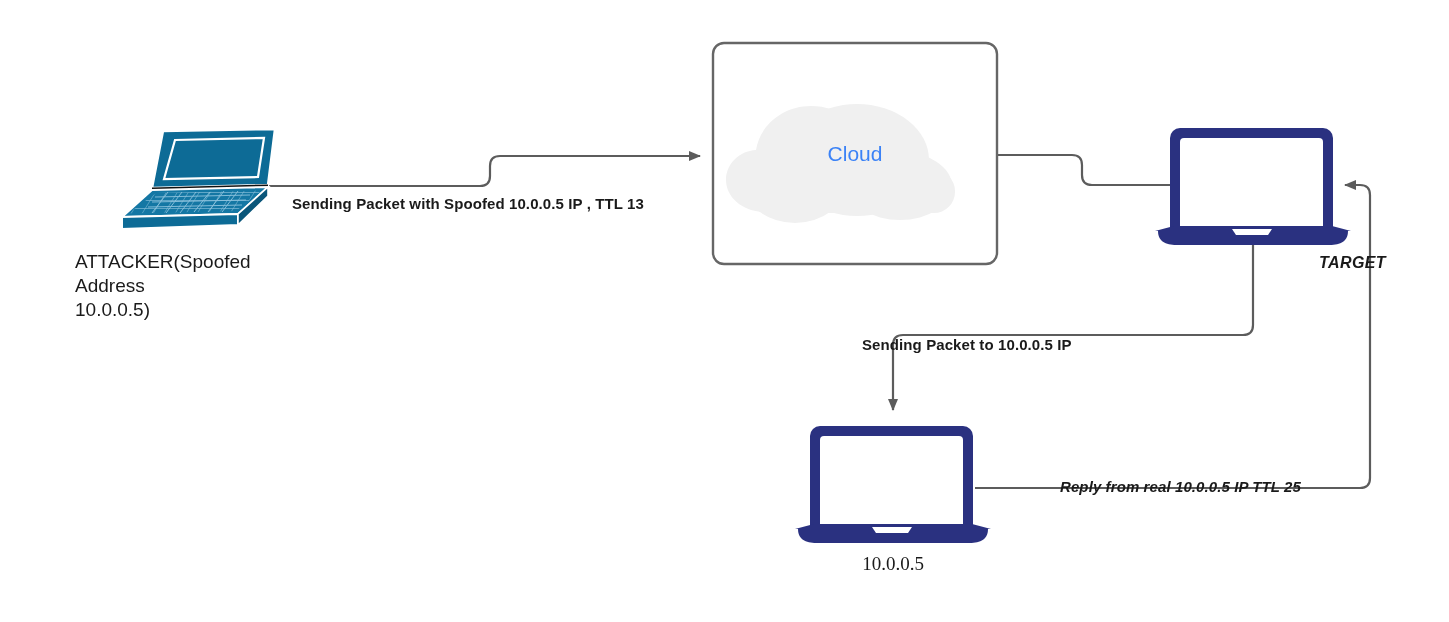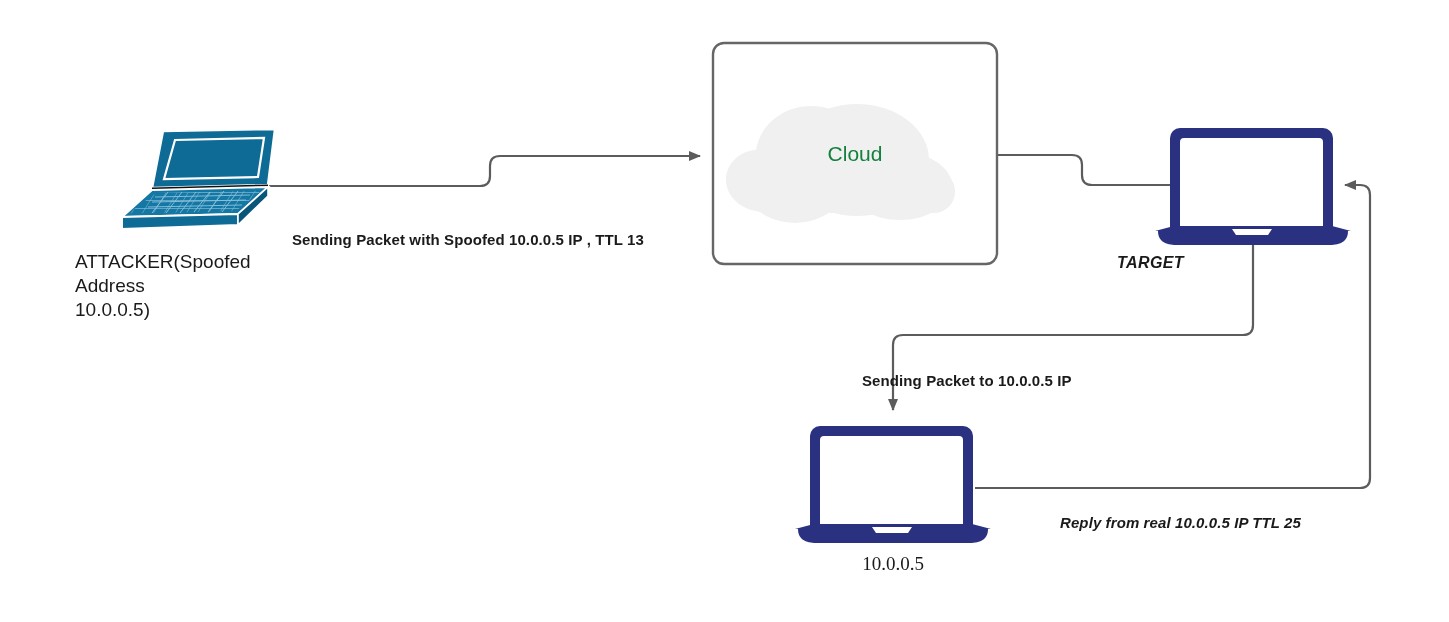--- a/index.html
+++ b/index.html
@@ -29,45 +29,44 @@
   }
   .label-plain {
     font-size: 19px;
     font-weight: 400;
     text-align: center;
   }
   .label-bold {
     font-size: 15px;
     font-weight: bold;
     letter-spacing: 0.1px;
-    margin-top: 36px;
   }
   .label-bold-italic {
     font-size: 16px;
     font-weight: bold;
     font-style: italic;
     letter-spacing: 0.4px;
   }
   .cloud-word {
     font-size: 21px;
     font-weight: 400;
-    color: #15803d;
+    color: #3b82f6;
   }
   #attacker-caption {
     left: 75px;
     top: 250px;
     width: 240px;
     text-align: left;
   }
   #attacker-caption div { display: block; }
   #target-caption {
-    left: 1117px;
+    left: 1200px;
     top: 253px;
     width: 186px;
-    text-align: left;
+    text-align: right;
   }
   #victim-caption {
     left: 800px;
     top: 552px;
     width: 186px;
     text-align: center;
     font-family: Liberation Serif, serif;
   }
   #cloud-caption {
     left: 760px;

